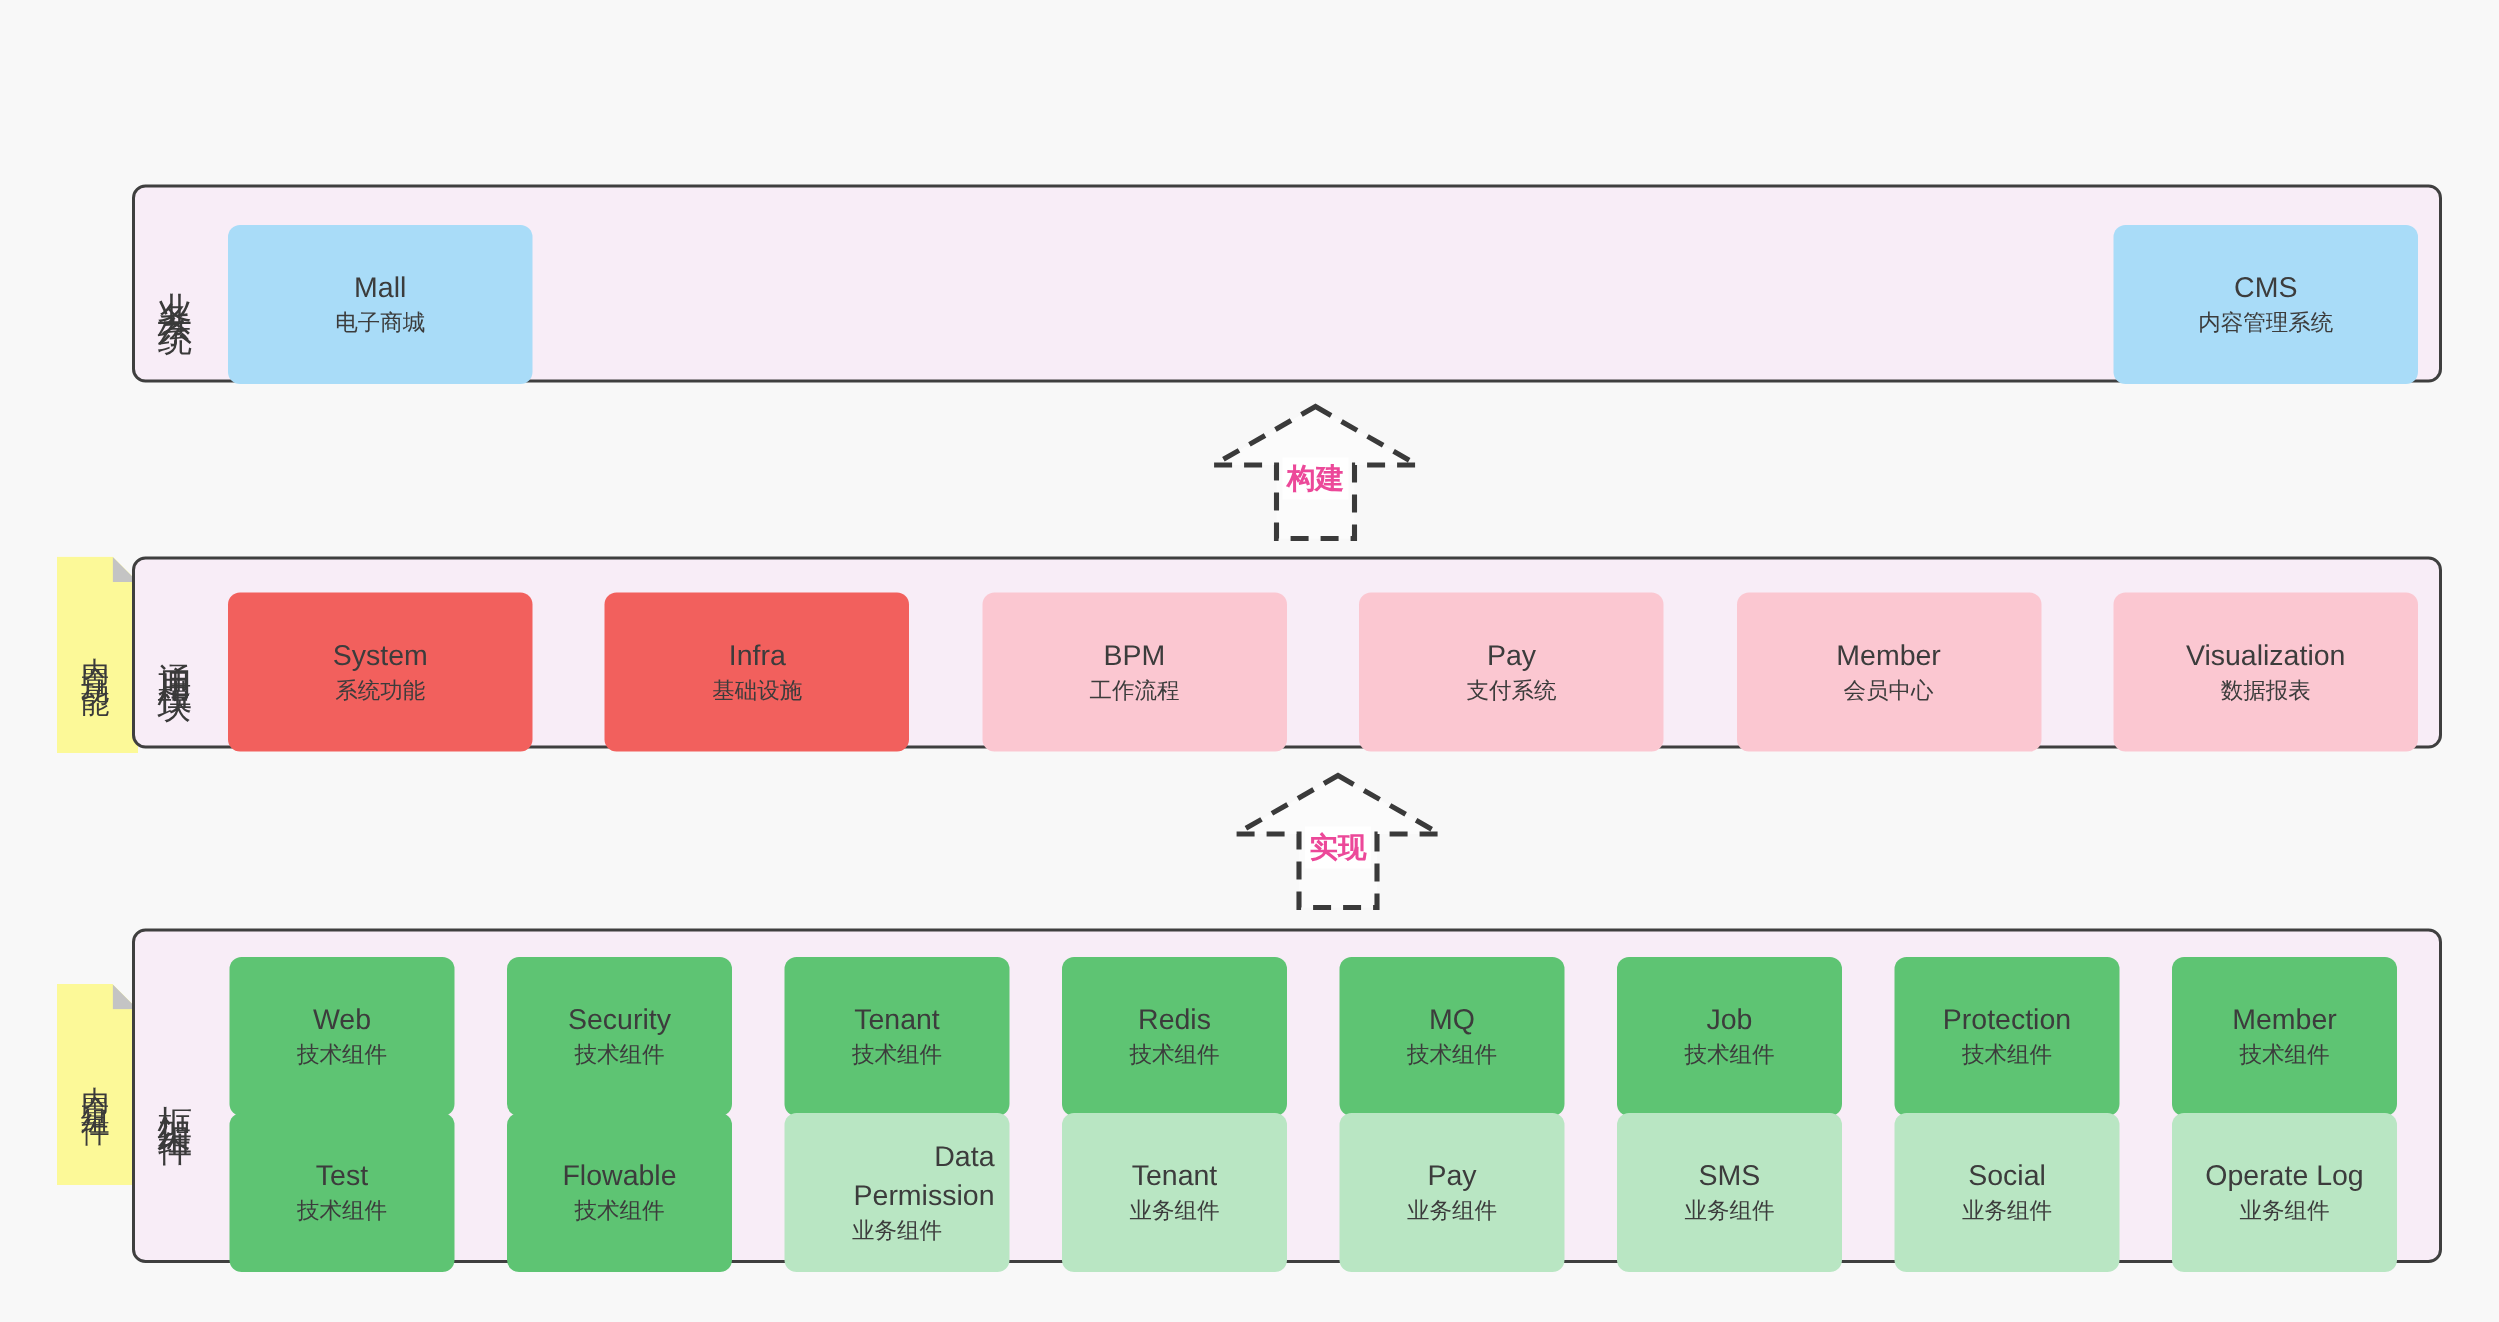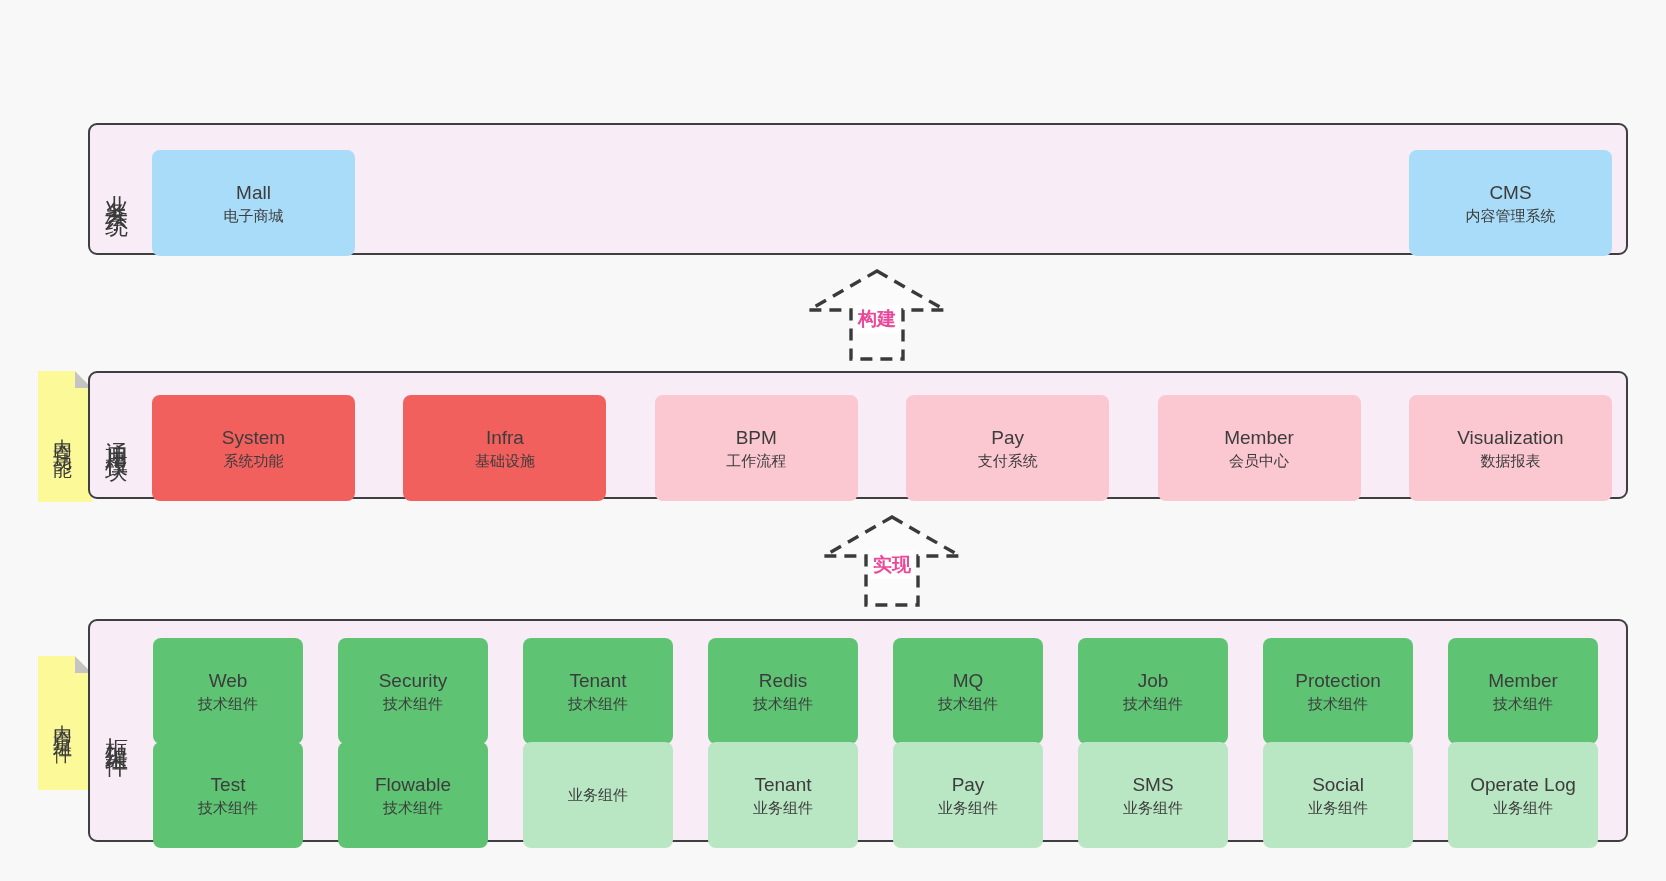--- a/index.html
+++ b/index.html
@@ -195,20 +195,21 @@
     <div class="row row8" style="top:121px;">
       <div class="box w8 green">
         <span class="title">Test</span>
         <span class="sub">技术组件</span>
       </div>
       <div class="box w8 green">
         <span class="title">Flowable</span>
         <span class="sub">技术组件</span>
       </div>
       <div class="box w8 green-light">
+        <span class="title">Data Permission</span>
         <span class="sub">业务组件</span>
       </div>
       <div class="box w8 green-light">
         <span class="title">Tenant</span>
         <span class="sub">业务组件</span>
       </div>
       <div class="box w8 green-light">
         <span class="title">Pay</span>
         <span class="sub">业务组件</span>
       </div>

